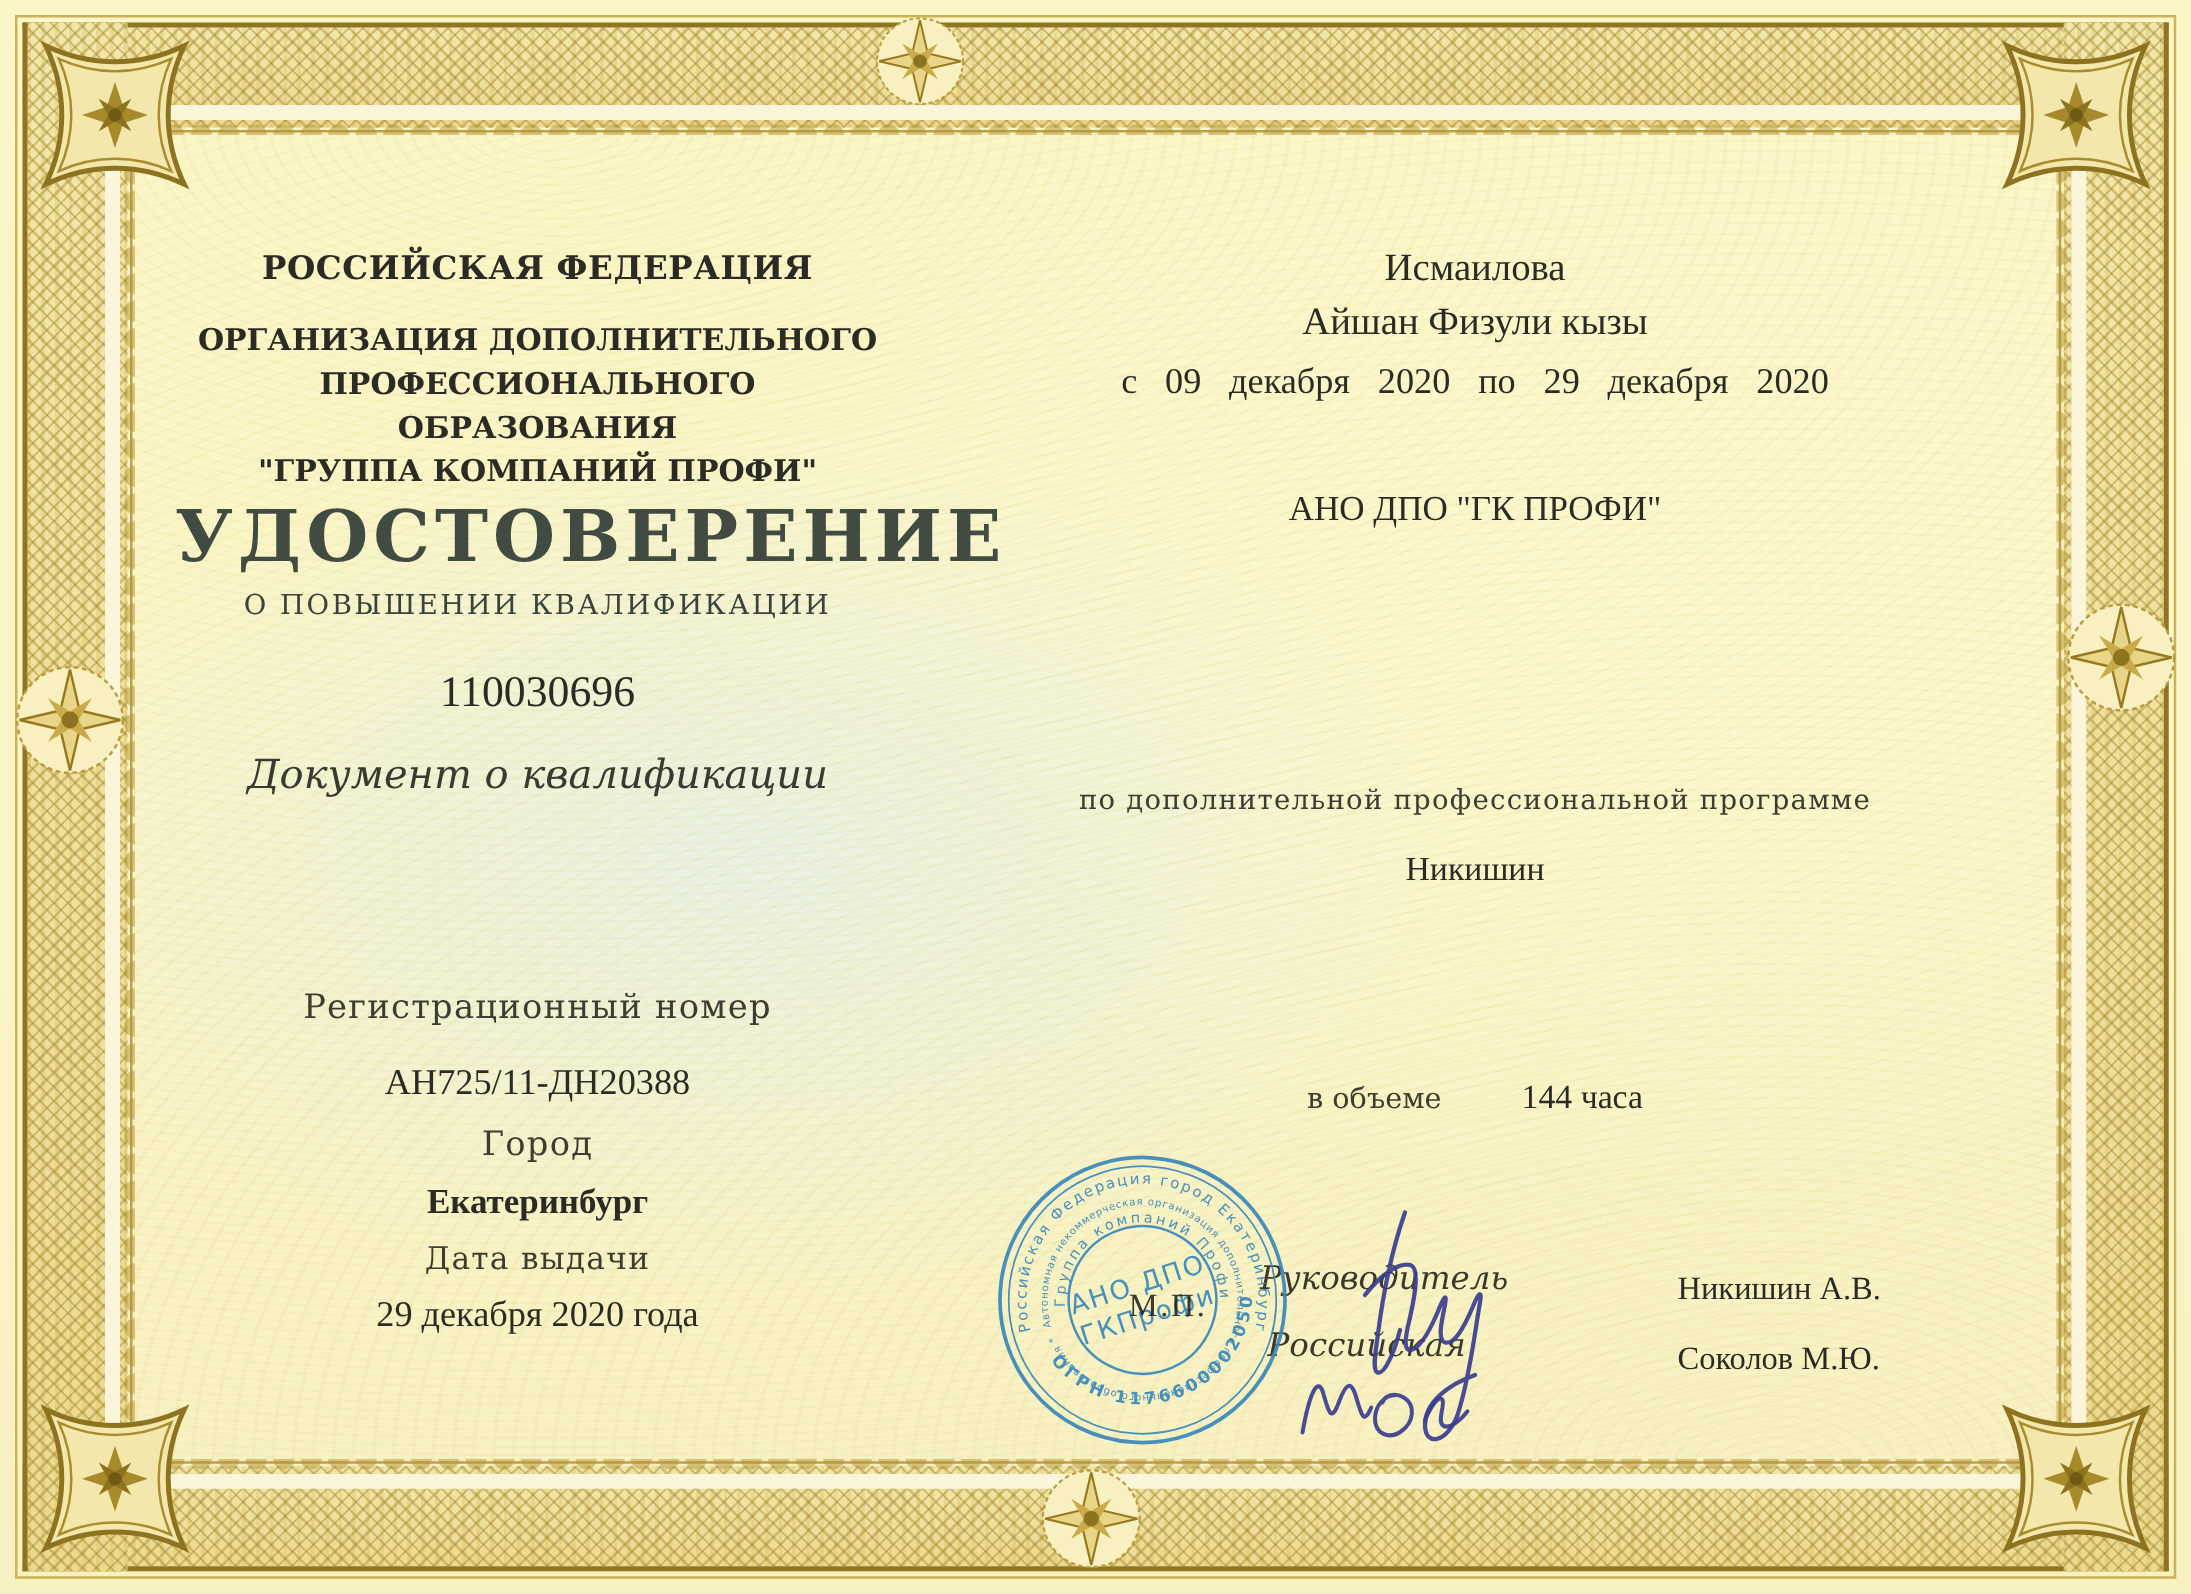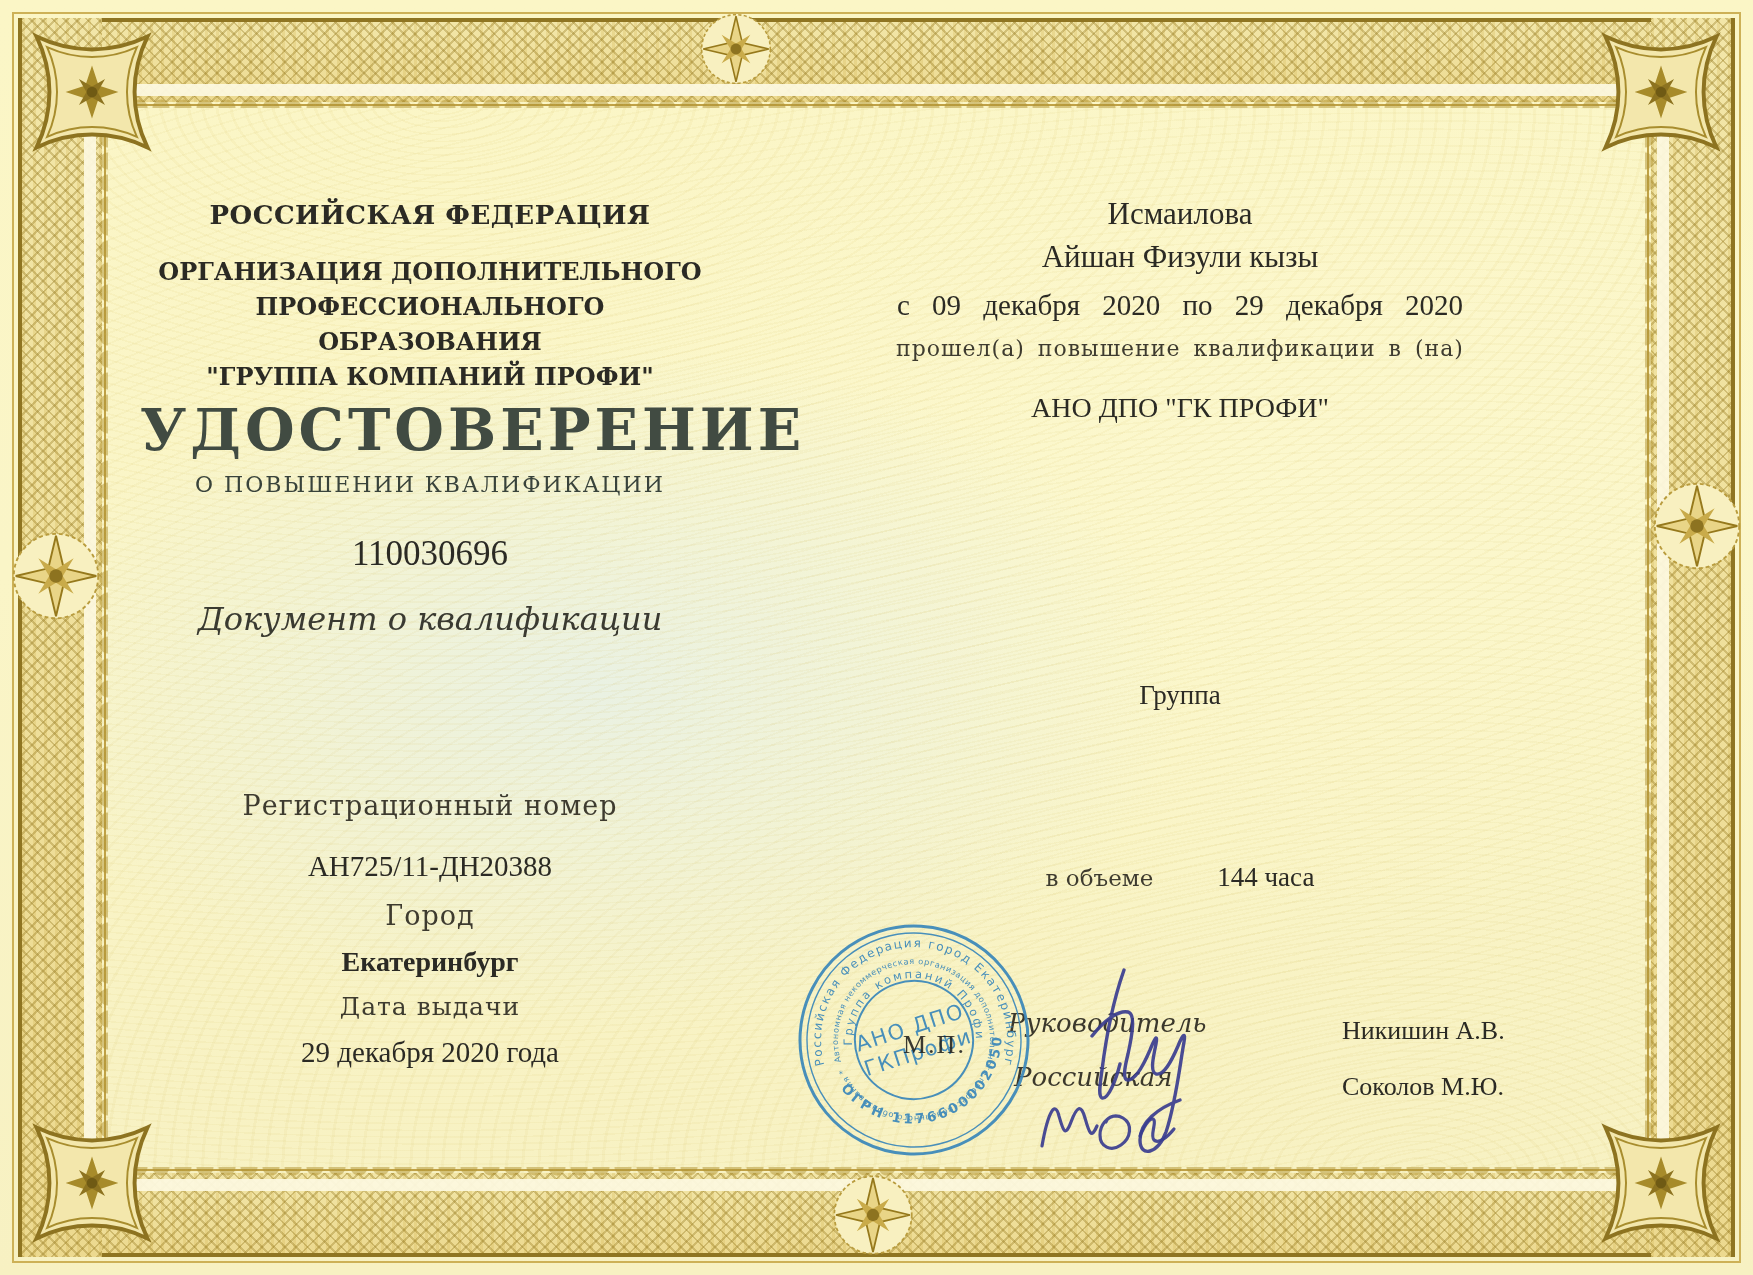--- a/index.html
+++ b/index.html
@@ -168,23 +168,23 @@
   <div class="abs col-left t-reglabel label-antique">Регистрационный номер</div>
   <div class="abs col-left t-regnum">АН725/11-ДН20388</div>
   <div class="abs col-left t-citylabel label-antique">Город</div>
   <div class="abs col-left t-city">Екатеринбург</div>
   <div class="abs col-left t-datelabel label-antique">Дата выдачи</div>
   <div class="abs col-left t-issuedate">29 декабря 2020 года</div>
 
   <div class="abs col-right t-surname">Исмаилова</div>
   <div class="abs col-right t-name">Айшан Физули кызы</div>
   <div class="abs col-right t-period">с 09 декабря 2020 по 29 декабря 2020</div>
-  <div class="abs col-right t-completed label-antique">прошел(а) повышение квалификации в (на)</div>
   <div class="abs col-right t-institution">АНО ДПО "ГК ПРОФИ"</div>
-  <div class="abs col-right t-program">Группа</div>
+  <div class="abs col-right t-proglabel label-antique">по дополнительной профессиональной программе</div>
+  <div class="abs col-right t-program">Никишин</div>
   <div class="abs col-right t-volume">
     <span class="lbl">в объеме</span><span class="val">144 часа</span>
   </div>
   <div class="abs sig-label t-headlabel">Руководитель</div>
   <div class="abs sig-name t-headname">Никишин А.В.</div>
   <div class="abs sig-label t-seclabel">Российская</div>
   <div class="abs sig-name t-secname">Соколов М.Ю.</div>
 
   <svg class="abs stamp" viewBox="0 0 244 244">
     <g fill="none" stroke="#3a87ba">

